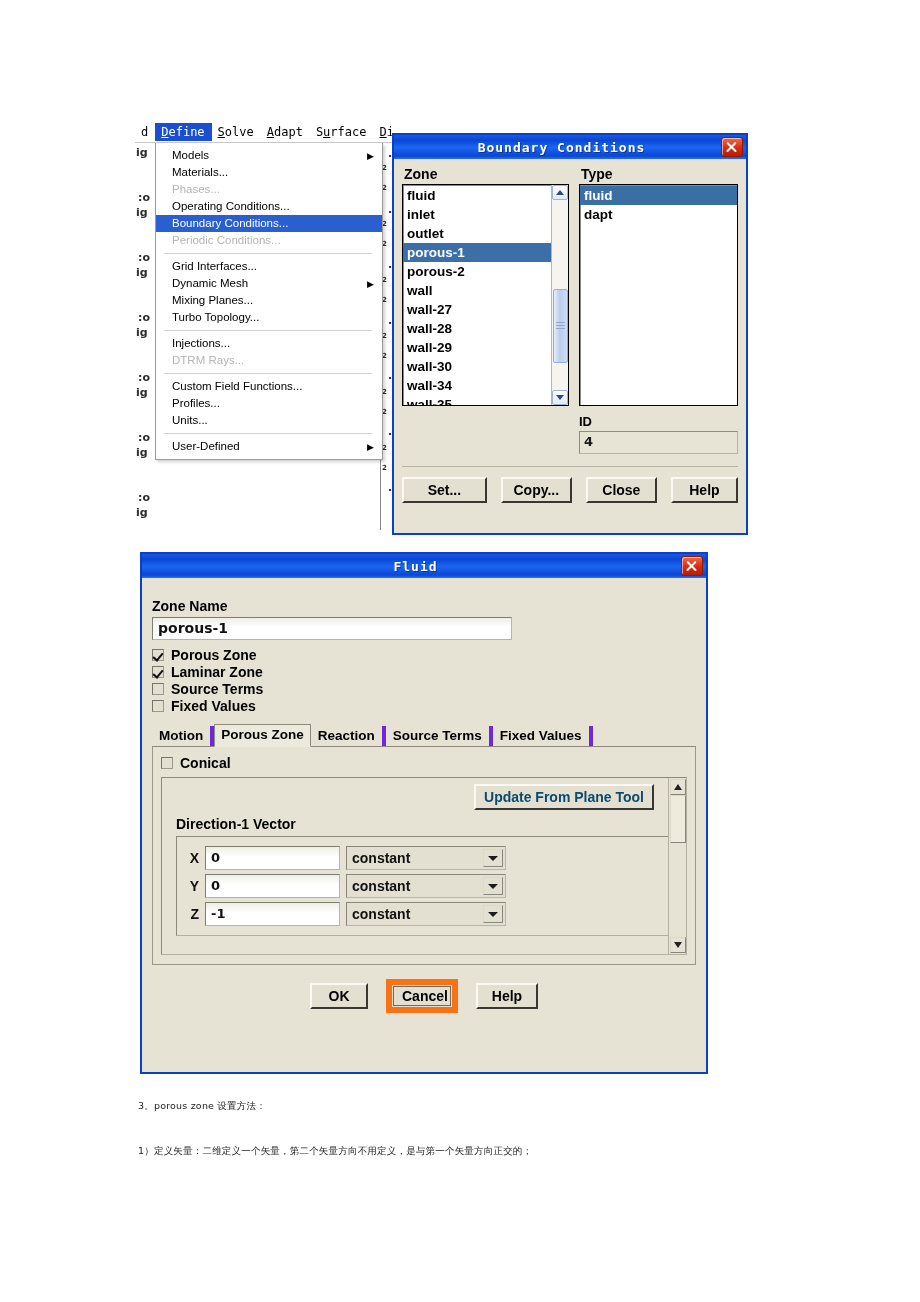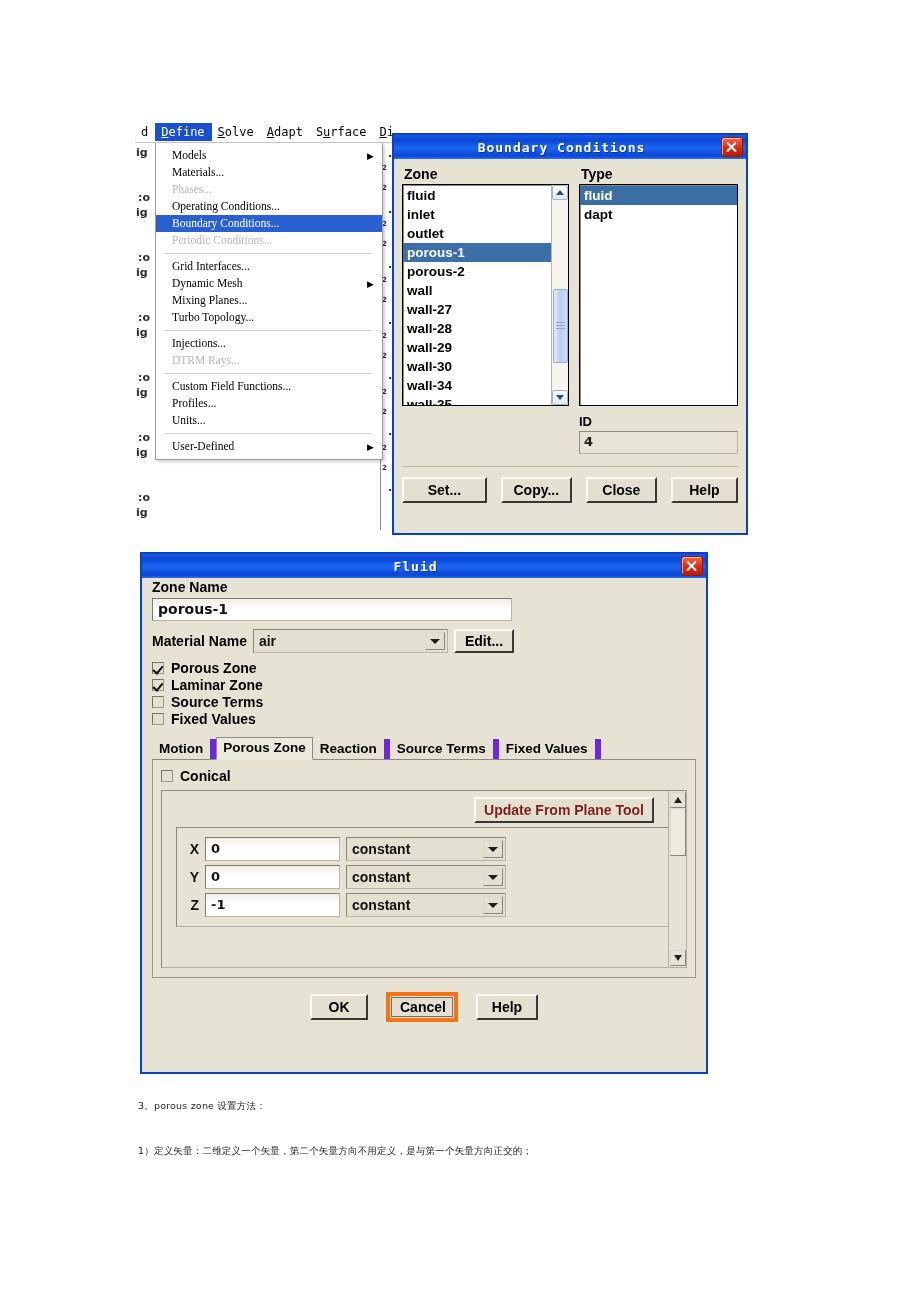--- a/index.html
+++ b/index.html
@@ -71,21 +71,21 @@
     background:#ffffff;
     border:1px solid #9b9b9b;
     border-top:none;
     margin-left:20px;
     width:228px;
     box-sizing:border-box;
     padding:4px 0;
     box-shadow:2px 2px 3px rgba(0,0,0,.18);
   }
   .mrow{
-    font-family:Liberation Serif, serif;
+    font-family:Liberation Sans, sans-serif;
     font-size:11.5px;color:#000;
     padding:2px 6px 2px 16px;
     white-space:nowrap;
     position:relative;
     line-height:13px;
   }
   .mrow.dim{color:#b5b5b5;}
   .mrow.hl{background:#2a5fd0;color:#ffffff;}
   .mrow.hl .u{color:#fff;}
   .mrow .arr{position:absolute;right:8px;top:3px;font-size:9px;}
@@ -166,25 +166,25 @@
   .mbtn{
     background:#e3e0d1;
     border:2px outset #ded9c8;
     border-top-color:#fbf9f2;border-left-color:#fbf9f2;
     border-right-color:#8d8a7c;border-bottom-color:#8d8a7c;
     font-size:14px;font-weight:bold;color:#000;
     padding:3px 10px;text-align:center;
     font-family:"Liberation Sans",sans-serif;
     cursor:pointer;box-sizing:border-box;
   }
-  .mbtn.dashed{border:4px solid #f97316;box-shadow:inset 0 0 0 1px #e3e0d1, inset 0 0 0 2px #6e6b60;}
+  .mbtn.dashed{border:6px solid #f97316;box-shadow:inset 0 0 0 1px #e3e0d1, inset 0 0 0 2px #6e6b60;}
 
   
   #fluid-dialog{left:140px;top:552px;width:568px;height:522px;}
-  .fl-body{padding:1px 10px 8px 10px;}
+  .fl-body{padding:20px 10px 8px 10px;}
   .lbl{font-size:14px;font-weight:bold;color:#000;}
   .zone-input{
     width:360px;height:23px;
     background:linear-gradient(to bottom,#efeee6,#ffffff 45%,#ffffff);
     border:1px solid #b8b5a5;border-top-color:#7f7c70;border-left-color:#7f7c70;
     box-sizing:border-box;font-size:14px;font-weight:bold;color:#111;
     padding:2px 5px;font-family:"DejaVu Sans",sans-serif;
   }
   .combo{
     height:24px;
@@ -214,21 +214,21 @@
     content:"";position:absolute;left:2px;top:1px;width:4px;height:8px;
     border-right:2px solid #111;border-bottom:2px solid #111;
     transform:rotate(40deg);
   }
   .chk .t{font-size:14px;font-weight:bold;color:#000;}
 
   .tabs{display:flex;align-items:flex-end;border-bottom:1px solid #8d8a7c;height:23px;}
   .tab{
     font-size:13.5px;font-weight:bold;color:#000;
     padding:2px 7px 3px 7px;
-    border-right:6px solid #6d28d9;
+    border-right:4px solid #6d28d9;
     box-sizing:border-box;
     cursor:pointer;white-space:nowrap;
   }
   .tab.active{
     background:#eceadc;border:1px solid #8d8a7c;border-bottom:1px solid #eceadc;
     margin-bottom:-1px;padding:2px 6px 4px 6px;
   }
   .panel{
     border:1px solid #9b9889;border-top:none;
     background:#e6e3d4;
@@ -255,21 +255,21 @@
   .mot-btn.up i{border-bottom:6px solid #222;}
   .mot-btn.dn i{border-top:6px solid #222;}
   .mot-thumb{
     position:absolute;left:1px;width:14px;top:17px;height:46px;
     background:#eeebdd;border:1px outset #dcd8c8;
   }
   .upd-btn{
     border:2px outset #ded9c8;
     border-top-color:#fbf9f2;border-left-color:#fbf9f2;
     border-right-color:#8d8a7c;border-bottom-color:#8d8a7c;
-    background:#e3e0d1;font-size:14px;font-weight:bold;color:#7f1d1d;
+    background:#e3e0d1;font-size:14px;font-weight:bold;color:#0c4a6e;
     padding:3px 8px;cursor:pointer;
   }
   .vecrow{display:flex;align-items:center;gap:6px;margin:4px 0;}
   .vecrow .ax{font-size:14px;font-weight:bold;color:#111;width:14px;text-align:right;}
   .vecfield{
     width:135px;height:24px;
     background:linear-gradient(to bottom,#efeee6,#ffffff 45%,#ffffff);
     border:1px solid #b8b5a5;border-top-color:#7f7c70;border-left-color:#7f7c70;
     box-sizing:border-box;font-size:13px;font-weight:bold;color:#111;
     padding:3px 5px;font-family:"DejaVu Sans",sans-serif;
@@ -436,30 +436,20 @@
   <div class="dlg-frame">
     <div class="titlebar">
       <span class="ttl">Fluid</span>
       <span class="closebtn"></span>
     </div>
 
     <div class="fl-body">
       <div class="lbl">Zone Name</div>
       <div class="zone-input" style="margin-top:3px;">porous-1</div>
 
-      <div style="display:flex;align-items:center;gap:6px;margin-top:8px;">
-        <div class="lbl">Material Name</div>
-        <div class="combo" style="width:195px;">
-          <span>air</span>
-          <span class="arrowbox">
-              <i></i>
-            </span>
-        </div>
-        <div class="mbtn" style="padding:2px 9px;">Edit...</div>
-      </div>
 
       <div style="margin-top:7px;">
         <div class="chk">
           <span class="chkbox on"></span>
           <span class="t">Porous Zone</span>
         </div>
         <div class="chk">
           <span class="chkbox on"></span>
           <span class="t">Laminar Zone</span>
         </div>
@@ -484,20 +474,21 @@
       <div class="panel" style="height:218px;">
         <div class="chk" style="margin-bottom:6px;">
           <span class="chkbox"></span>
           <span class="t">Conical</span>
         </div>
 
         <div class="inner" style="height:178px;">
           <div style="display:flex;justify-content:flex-end;padding-right:22px;">
             <div class="upd-btn">Update From Plane Tool</div>
           </div>
+          <div class="lbl" style="margin-top:6px;">Direction-1 Vector</div>
 
           <div class="inner" style="margin-top:4px;padding:5px 22px 5px 8px;">
             <div class="vecrow">
               <span class="ax">X</span>
               <span class="vecfield">0</span>
               <span class="combo veccombo">
                 <span>constant</span>
                 <span class="arrowbox">
                     <i></i>
                   </span>

